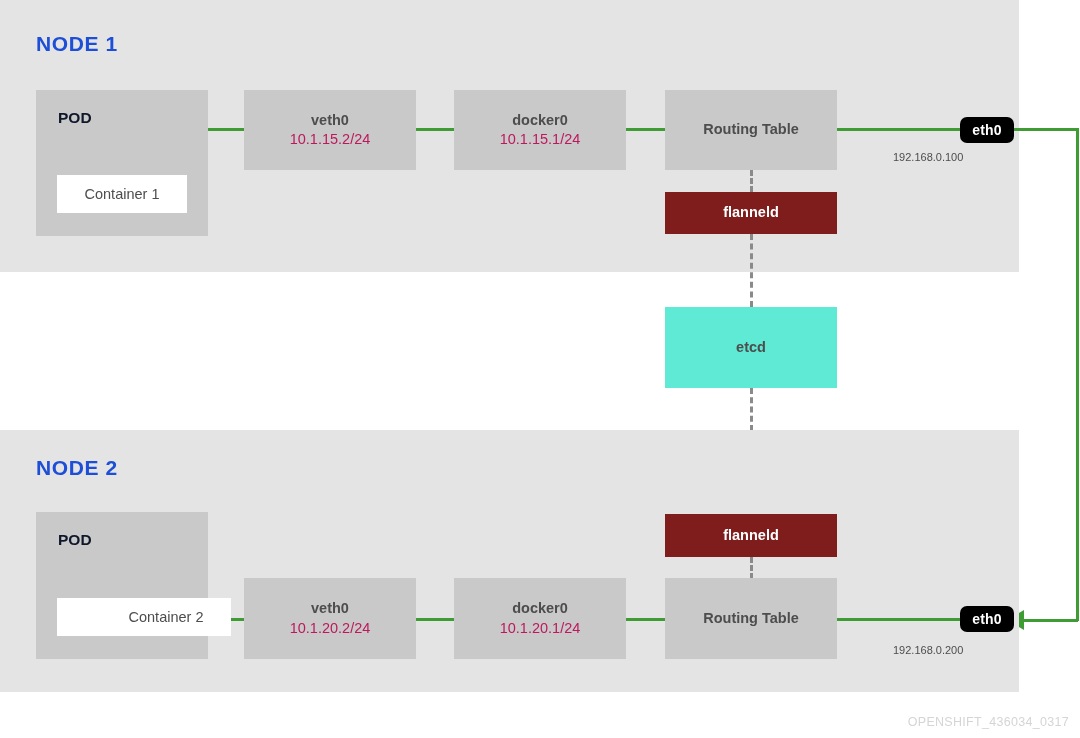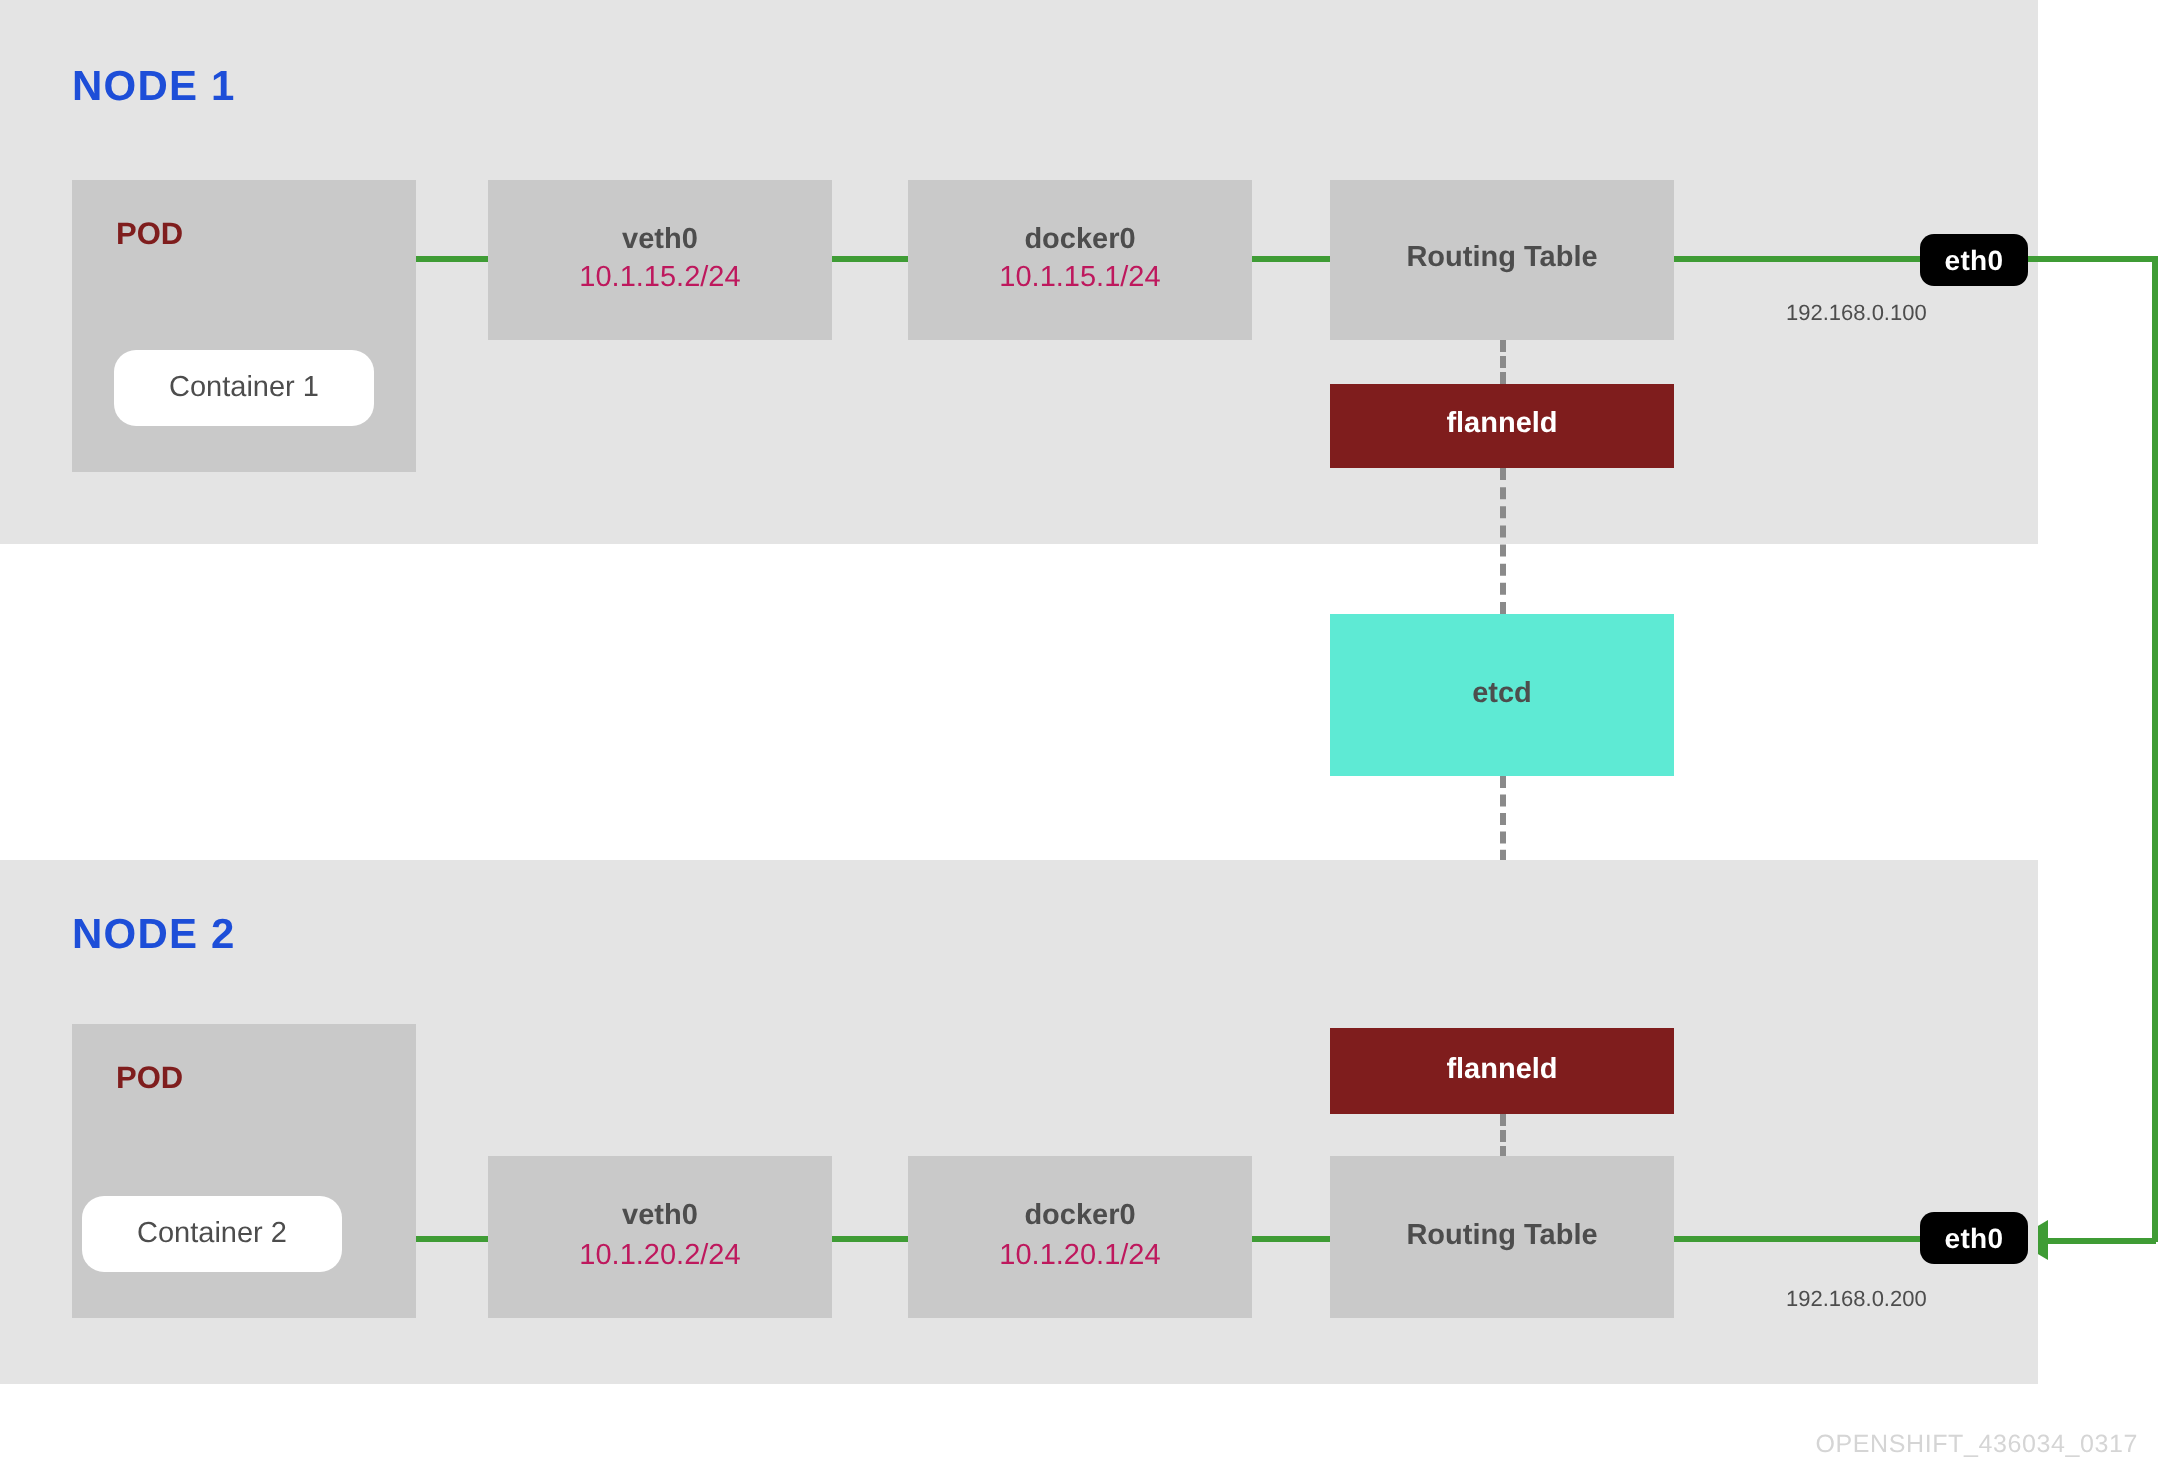--- a/index.html
+++ b/index.html
@@ -73,31 +73,30 @@
     position: absolute;
     box-sizing: border-box;
     background: #c9c9c9;
   }
   .pod-label {
     position: absolute;
     left: 22px;
     top: 19px;
     font-size: 15.5px;
     font-weight: bold;
-    color: #7f1d1d;
+    color: #0f172a;
   }
   .container-chip {
     position: absolute;
     background: #ffffff;
     display: flex;
     align-items: center;
     justify-content: center;
     font-size: 14.5px;
     color: #4d4d4d;
-    border-radius: 11px;
   }
 
   
   .eth-pill {
     position: absolute;
     background: #000000;
     border-radius: 7px;
     display: flex;
     align-items: center;
     justify-content: center;
@@ -201,21 +200,21 @@
   <div class="node-panel" id="node2-panel"></div>
   <div class="node-title" id="node2-title">NODE 2</div>
 
   <div class="wire wire-h" style="left:206px; top:618px; width:40px;"></div>
   <div class="wire wire-h" style="left:415px; top:618px; width:40px;"></div>
   <div class="wire wire-h" style="left:625px; top:618px; width:42px;"></div>
   <div class="wire wire-h" style="left:835px; top:618px; width:128px;"></div>
 
   <div class="pod" style="left:36px; top:512px; width:172px; height:147px;">
     <div class="pod-label">POD</div>
-    <div class="container-chip" style="left:5px; top:86px; width:130px; height:38px;">Container 2</div>
+    <div class="container-chip" style="left:21px; top:86px; width:130px; height:38px;padding-left:44px;">Container 2</div>
   </div>
 
   <div class="box box-gray" style="left:244px; top:578px; width:172px; height:81px;">
     <div class="box-title">veth0</div>
     <div class="box-sub">10.1.20.2/24</div>
   </div>
 
   <div class="box box-gray" style="left:454px; top:578px; width:172px; height:81px;">
     <div class="box-title">docker0</div>
     <div class="box-sub">10.1.20.1/24</div>

